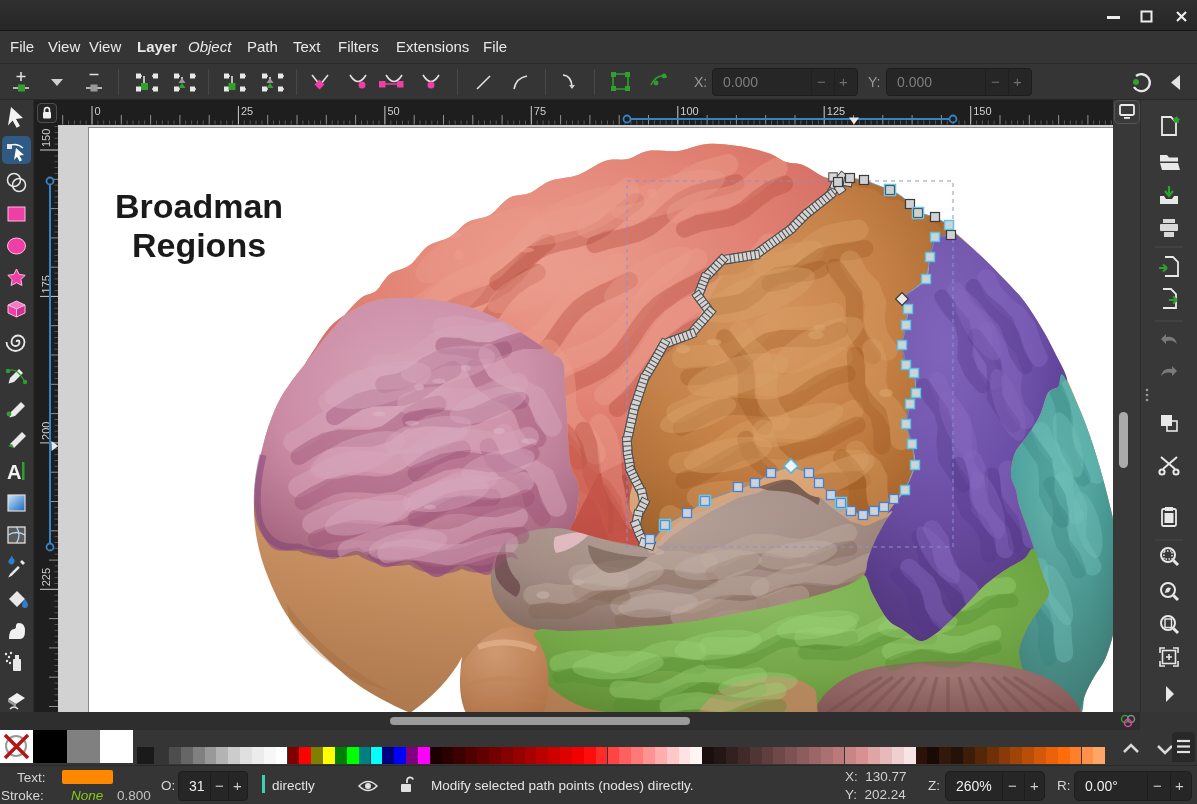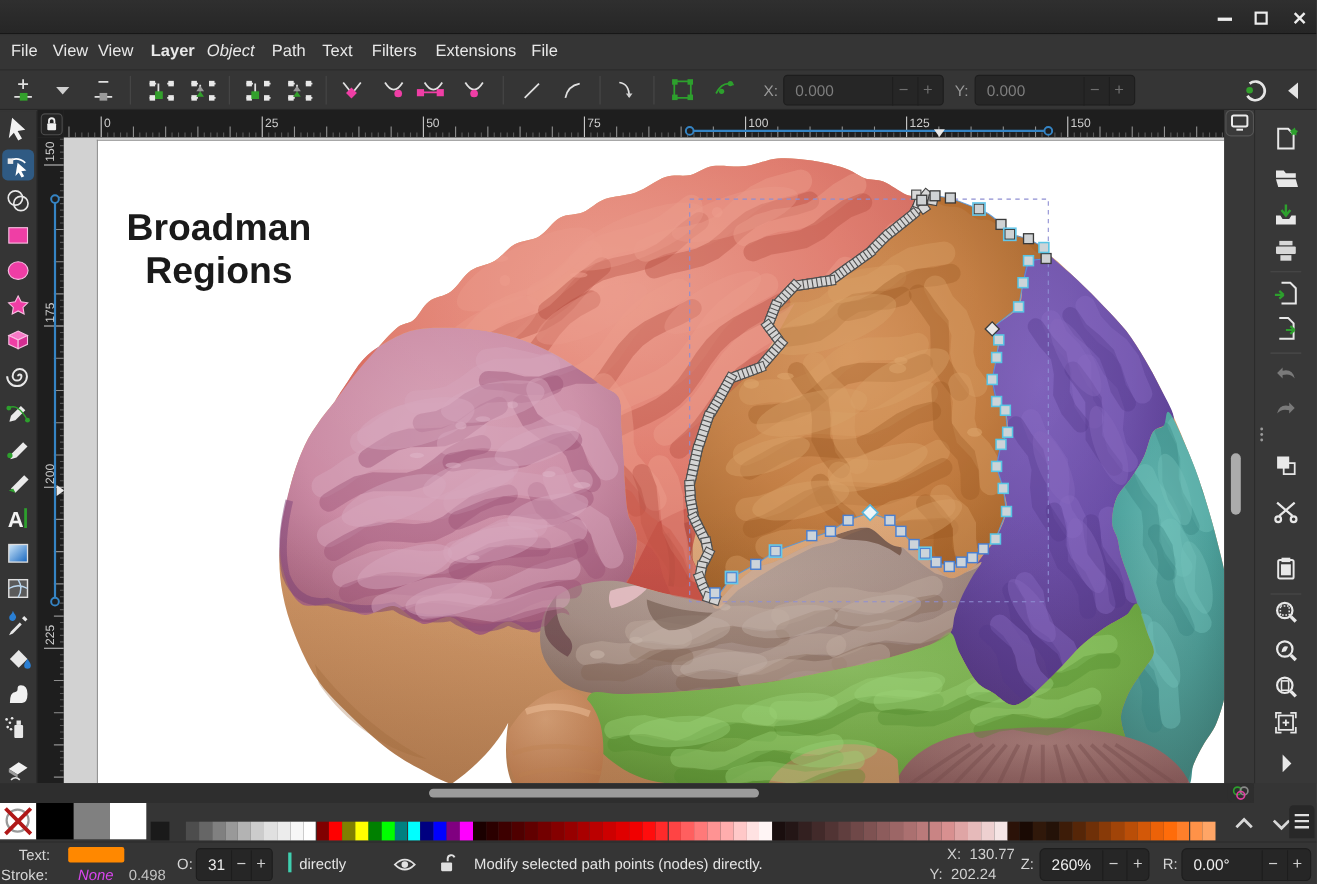--- a/index.html
+++ b/index.html
@@ -1345,42 +1345,42 @@
             <line x1="5" y1="14.5" x2="18" y2="14.5"></line>
             <line x1="5" y1="20" x2="18" y2="20"></line>
           </g>
         </svg>
       </div>
     </div>
   <div id="statusbar" class="abs">
       <span class="st" style="left:17px;top:4px;">Text:</span>
 <div class="abs" style="left:62px;top:4px;width:51px;height:14px;background:#ff8800;border-radius:2px;"></div>
 <span class="st" style="left:1px;top:22px;">Stroke:</span>
-<span class="st" style="left:71px;top:22px;font-style:italic;color:#d946ef;">None</span>
-<span class="st" style="left:117px;top:22px;color:#c2c2c2;">0.498</span>
+<span class="st" style="left:71px;top:22px;font-style:italic;color:#84cc16;">None</span>
+<span class="st" style="left:117px;top:22px;color:#c2c2c2;">0.800</span>
 <span class="st" style="left:161px;top:12px;">O:</span>
 <div class="spin" style="left:178px;top:5px;width:70px;height:30px;padding-left:24px;">
         <span class="abs" style="left:10px;top:6px;">31</span>
         <div class="abs" style="left:31px;top:1px;width:1px;height:28px;background:#1d1d1d;"></div>
         <div class="abs" style="left:49px;top:1px;width:1px;height:28px;background:#1d1d1d;"></div>
         <span class="pm" style="left:36px;">−</span>
         <span class="pm" style="left:54px;">+</span>
       </div>
 <div class="abs" style="left:262px;top:9px;width:3px;height:18px;background:#3fd0b0;"></div>
 <span class="st" style="left:272px;top:12px;color:#e4e4e4;">directly</span>
 <svg class="abs" style="left:357px;top:11px;" width="22" height="18">
         <path d="M2 9 q9 -9 18 0 q-9 9 -18 0 z" fill="none" stroke="#e0e0e0" stroke-width="1.6"></path>
         <circle cx="11" cy="9" r="3" fill="#e0e0e0"></circle>
       </svg>
 <svg class="abs" style="left:398px;top:10px;" width="18" height="19">
         <rect x="3" y="8" width="10" height="8" rx="1" fill="#e0e0e0"></rect>
         <path d="M5 8 v-2.5 a3.2 3.2 0 0 1 6.2 -1" stroke="#e0e0e0" stroke-width="1.8" fill="none" transform="translate(4,-1)"></path>
       </svg>
 <span class="st" style="left:431px;top:12px;color:#e4e4e4;">Modify selected path points (nodes) directly.</span>
-<span class="st" style="left:845px;top:3px;color:#d0d0d0;margin-left:16px;">X:&nbsp; 130.77</span>
+<span class="st" style="left:845px;top:3px;color:#d0d0d0;">X:&nbsp; 130.77</span>
 <span class="st" style="left:845px;top:21px;color:#d0d0d0;">Y:&nbsp; 202.24</span>
 <span class="st" style="left:928px;top:12px;">Z:</span>
 <div class="spin" style="left:945px;top:5px;width:100px;height:30px;border-radius:5px;">
         <span class="abs" style="left:10px;top:6px;">260%</span>
         <div class="abs" style="left:56px;top:1px;width:1px;height:28px;background:#1d1d1d;"></div>
         <div class="abs" style="left:78px;top:1px;width:1px;height:28px;background:#1d1d1d;"></div>
         <span class="pm" style="left:62px;">−</span>
         <span class="pm" style="left:84px;">+</span>
       </div>
 <span class="st" style="left:1057px;top:12px;">R:</span>

